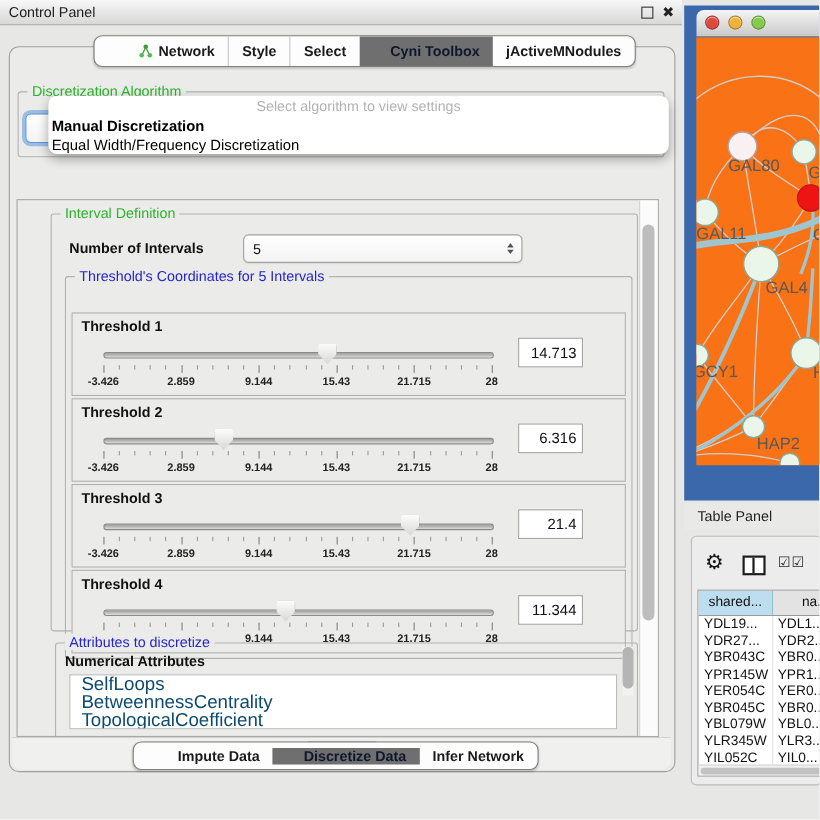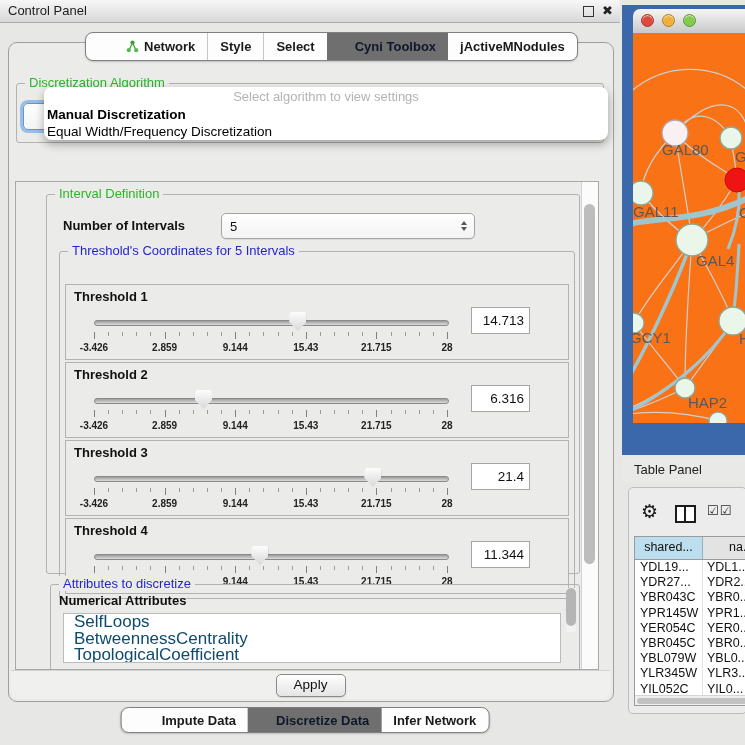--- a/index.html
+++ b/index.html
@@ -14,21 +14,21 @@
   .win-close{position:absolute;right:7px;top:3px;font-size:13px;font-weight:bold;color:#222;line-height:16px;}
 
   .seg-bar{position:absolute;display:flex;background:#fdfdfd;border:1px solid #7f7f7f;
     border-radius:8px;overflow:hidden;box-shadow:0 1px 2px rgba(0,0,0,.18);}
   .seg{padding:0 12px;font-size:13px;font-weight:bold;color:#1a1a1a;display:flex;align-items:center;gap:5px;
     border-left:1px solid #c6c6c6;white-space:nowrap;}
   .seg:first-child{border-left:none;margin-left:28px;}
   .seg.selected{background:#6f6f6f;color:#0f172a;border-left:none;padding-left:28px;}
   .seg.selected + .seg{border-left:none;}
   .top-tabs{left:85px;top:32px;height:27px;z-index:6;}
-  .bottom-tabs{left:305px;top:707px;height:24px;transform:translateX(-50%);z-index:6;}
+  .bottom-tabs{left:305px;top:674px;height:24px;transform:translateX(-50%);z-index:6;align-items:center;}
   .bottom-tabs .seg{font-size:13px;}
 
   .outer-panel{position:absolute;left:8px;top:42px;width:604px;height:658px;background:#ebebe9;
     border:1.5px solid #9f9f9f;border-radius:9px;z-index:1;}
 
   .group{position:absolute;border:1px solid #b2b2b2;border-radius:3px;}
   .group>.legend{position:absolute;top:-9px;left:8px;background:#ebebe9;padding:0 4px;font-size:13px;}
   .legend.green{color:var(--green-label);}
   .legend.blue{color:var(--blue-label);}
   .legend.dark{color:#2f2f2f;}

